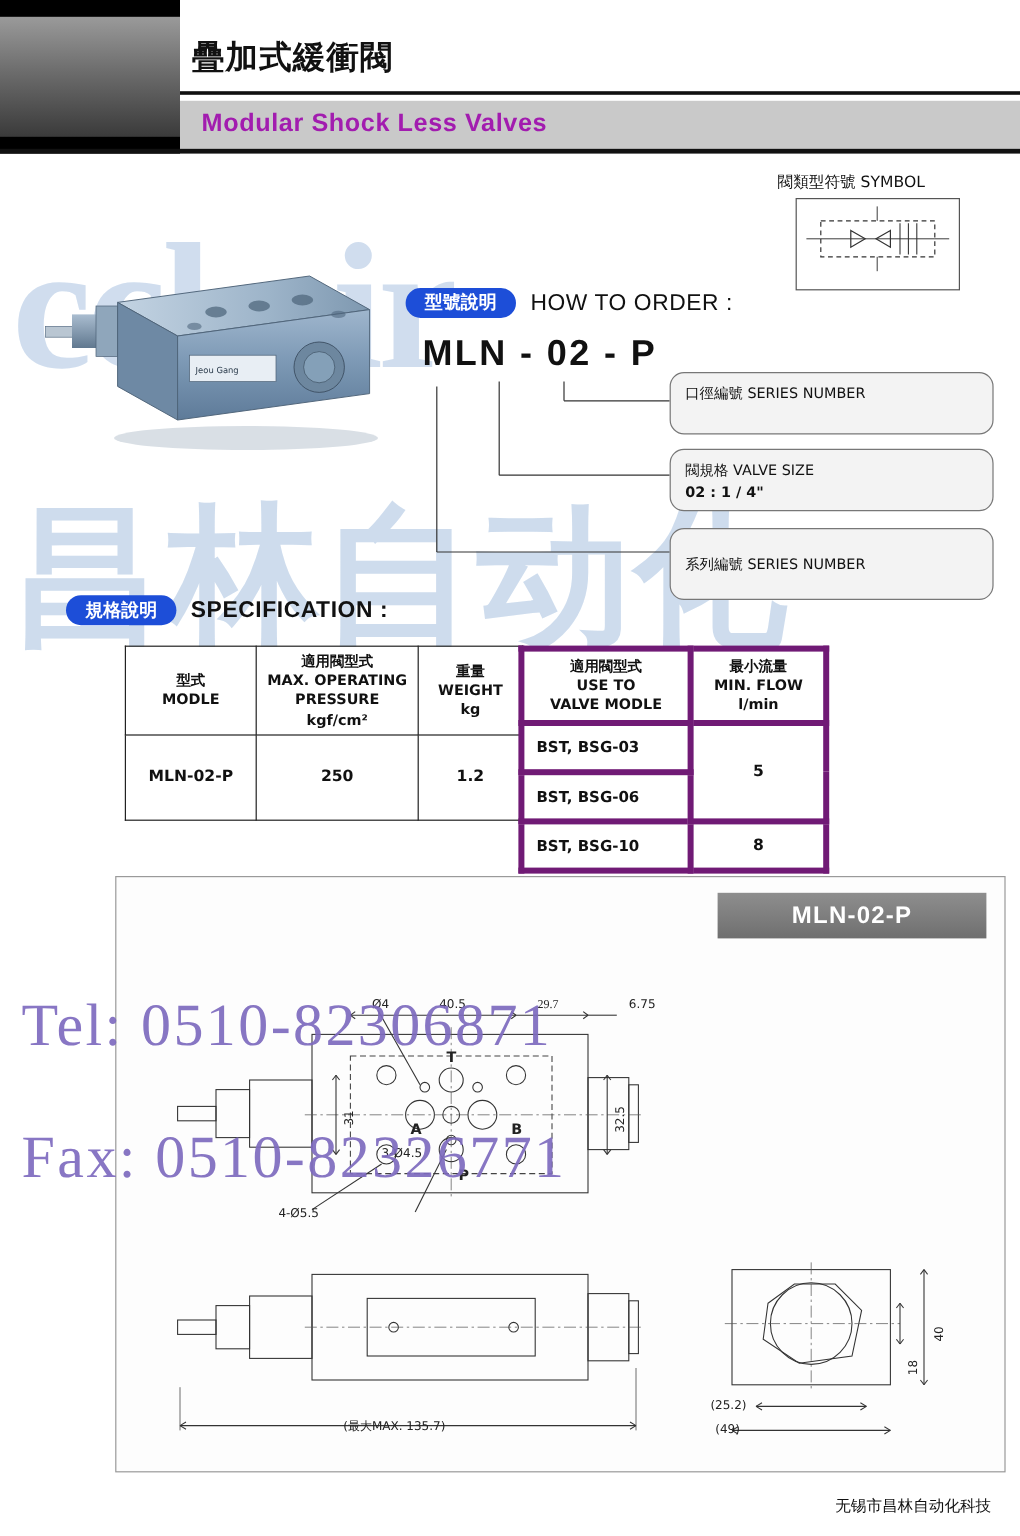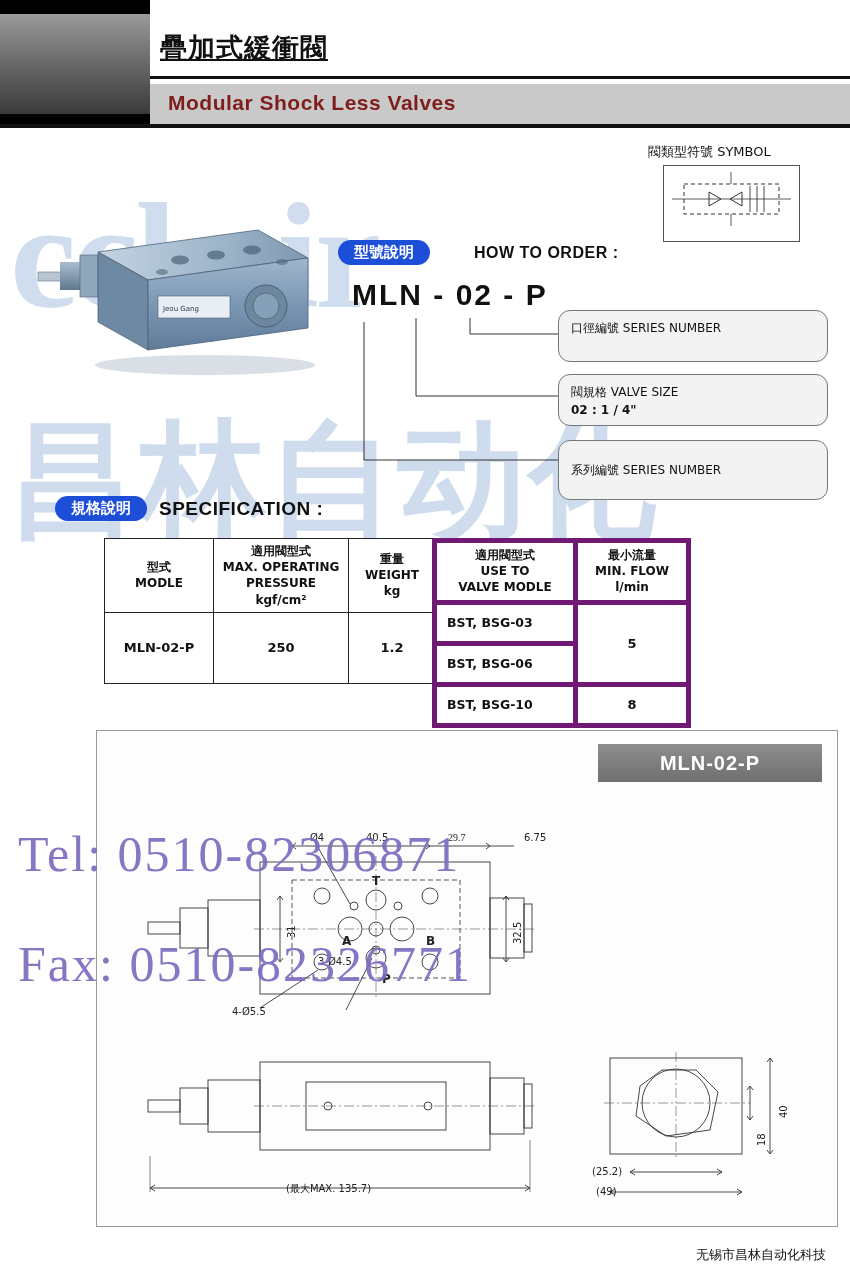--- a/index.html
+++ b/index.html
@@ -11,24 +11,24 @@
     overflow:hidden;
     color:#111;
   }
 
   
   .header{position:absolute;left:0;top:0;width:850px;height:128px;}
   .header-black{position:absolute;left:0;top:0;width:150px;height:128px;background:#000;}
   .header-gray{position:absolute;left:0;top:14px;width:150px;height:100px;
     background:linear-gradient(180deg,#9a9a9a 0%,#6d6d6d 45%,#3a3a3a 100%);}
   .title-cn{position:absolute;left:160px;top:30px;font-size:27px;font-weight:bold;letter-spacing:1px;
-    font-family:"DejaVu Sans", sans-serif;color:#111;text-decoration:underline;}
+    font-family:"DejaVu Sans", sans-serif;color:#111;}
   .title-rule{position:absolute;left:150px;top:76px;width:700px;height:3px;background:#111;}
   .subtitle-band{position:absolute;left:150px;top:84px;width:700px;height:40px;background:#c9c9c9;}
-  .title-en{position:absolute;left:168px;top:91px;font-size:21px;font-weight:bold;color:#7f1d1d;
+  .title-en{position:absolute;left:168px;top:91px;font-size:21px;font-weight:bold;color:#a21caf;
     letter-spacing:0.5px;font-family:"Liberation Sans", sans-serif;}
   .header-bottom-rule{position:absolute;left:0;top:124px;width:850px;height:4px;background:#111;}
 
   
   .wm{position:absolute;pointer-events:none;user-select:none;}
   .wm-ccl{left:10px;top:170px;font-size:150px;font-weight:bold;color:#c8d8ec;opacity:.85;
     font-family:"Liberation Serif", serif;letter-spacing:-4px;}
   .wm-cn{left:8px;top:395px;font-size:128px;font-weight:bold;color:#c9d9ec;opacity:.9;
     font-family:"DejaVu Sans", sans-serif;letter-spacing:2px;white-space:nowrap;}
   .wm-tel{left:18px;top:825px;font-size:50px;color:#7e6bbf;opacity:.92;font-family:"Liberation Serif", serif;
@@ -41,21 +41,21 @@
 
   
   .symbol-label{position:absolute;left:648px;top:143px;font-size:13px;
     font-family:"DejaVu Sans", sans-serif;}
   .symbol-box{position:absolute;left:663px;top:165px;width:135px;height:75px;border:1px solid #555;background:#fff;}
 
   
   .pill{display:inline-block;background:#1d4ed8;color:#fff;border-radius:13px;padding:3px 16px;
     font-size:15px;font-weight:bold;font-family:"DejaVu Sans", sans-serif;}
   .order-head{position:absolute;left:338px;top:240px;display:flex;align-items:center;gap:12px;}
-  .order-head .en{font-size:16px;font-weight:bold;letter-spacing:.5px;margin-left:32px;}
+  .order-head .en{font-size:19px;font-weight:normal;letter-spacing:.5px;}
   .model-code{position:absolute;left:352px;top:278px;font-size:30px;font-weight:bold;letter-spacing:2px;
     font-family:"Liberation Sans", sans-serif;}
   .callout{position:absolute;border:1px solid #777;border-radius:12px;background:#f3f3f3;
     box-sizing:border-box;padding:8px 12px;font-size:12px;line-height:1.5;
     font-family:"DejaVu Sans", sans-serif;}
   .callout b{font-size:12px;}
   .c1{left:558px;top:310px;width:270px;height:52px;}
   .c2{left:558px;top:374px;width:270px;height:52px;}
   .c3{left:558px;top:440px;width:270px;height:60px;display:flex;align-items:center;}
 

